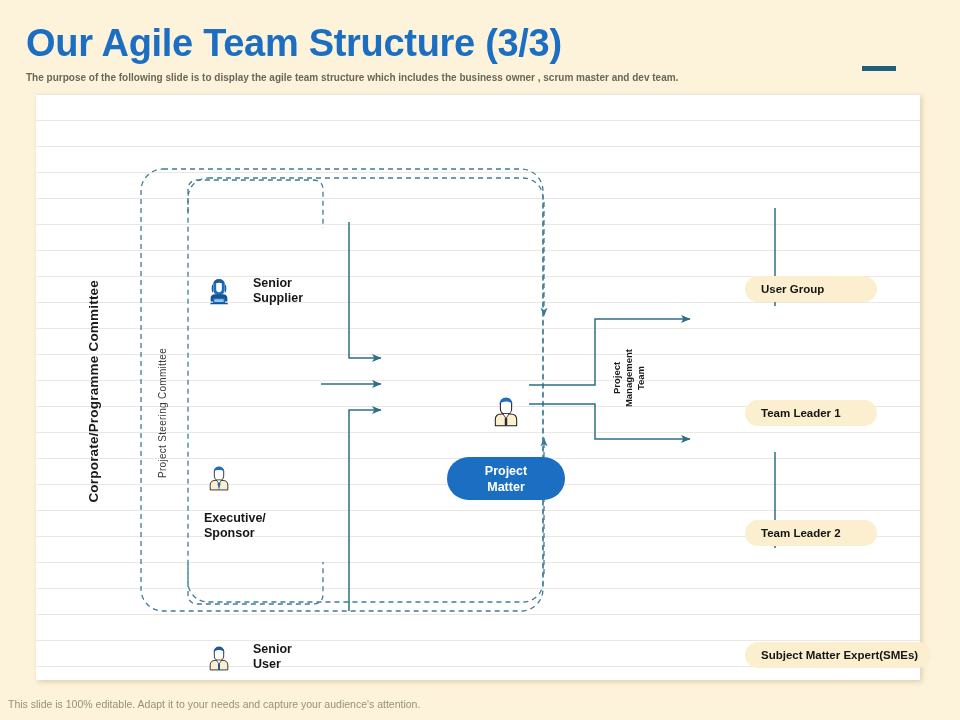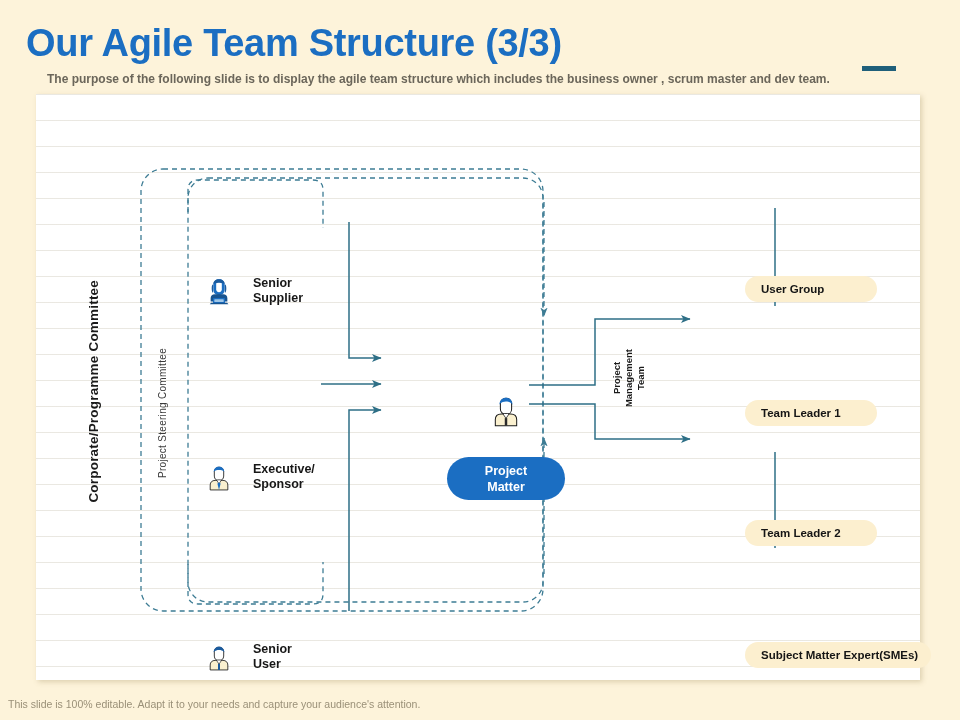--- a/index.html
+++ b/index.html
@@ -11,23 +11,22 @@
   }
   
   #slide-title{
     position:absolute;left:26px;top:22px;
     font-size:38px;font-weight:bold;color:#1B6EC2;
     letter-spacing:-0.3px;
     white-space:nowrap;
   }
   #slide-subtitle{
     position:absolute;left:26px;top:72px;
-    font-size:12px;color:#6B665A;font-weight:600;
+    font-size:10px;color:#6B665A;font-weight:600;
     white-space:nowrap;
-    margin-left:21px;
   }
   #title-accent{
     position:absolute;right:64px;top:66px;
     width:34px;height:5px;background:#1F5F7A;
   }
   
   #canvas{
     position:absolute;left:36px;top:94px;
     width:884px;height:586px;
     background:#FFFFFF;
@@ -54,21 +53,21 @@
     font-size:9.5px;font-weight:bold;color:#1A1A1A;
     line-height:12px;text-align:center;
   }
 
   
   .role{position:absolute;display:flex;align-items:flex-start;gap:19px;}
   .role-text{font-size:12.5px;font-weight:bold;color:#171717;line-height:15px;}
   .person-ico{width:30px;height:30px;flex:0 0 30px;}
 
   #role-supplier{left:168px;top:182px;}
-  #role-exec{left:168px;top:368px;}
+  #role-exec{left:168px;top:368px;flex-direction:column;}
   #role-user{left:168px;top:548px;}
 
   
   #pm-icon{position:absolute;left:452px;top:298px;width:36px;height:36px;}
   #pm-pill{
     position:absolute;left:411px;top:363px;width:118px;height:43px;
     background:#1B6EC2;border-radius:22px;
     display:flex;align-items:center;justify-content:center;
     color:#FFFFFF;font-size:12.5px;font-weight:bold;line-height:16px;
     text-align:center;

